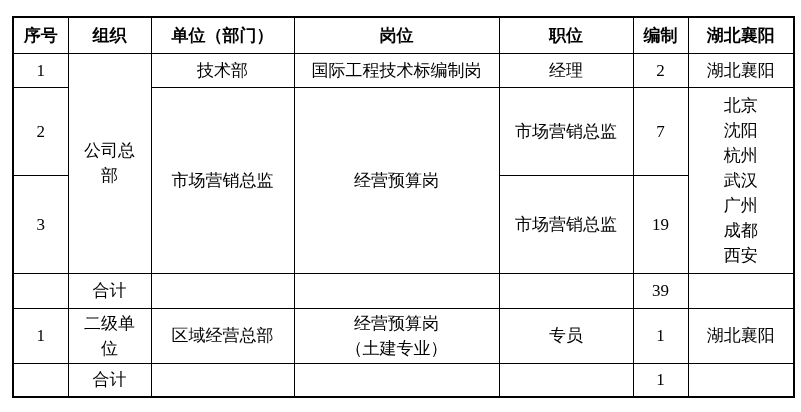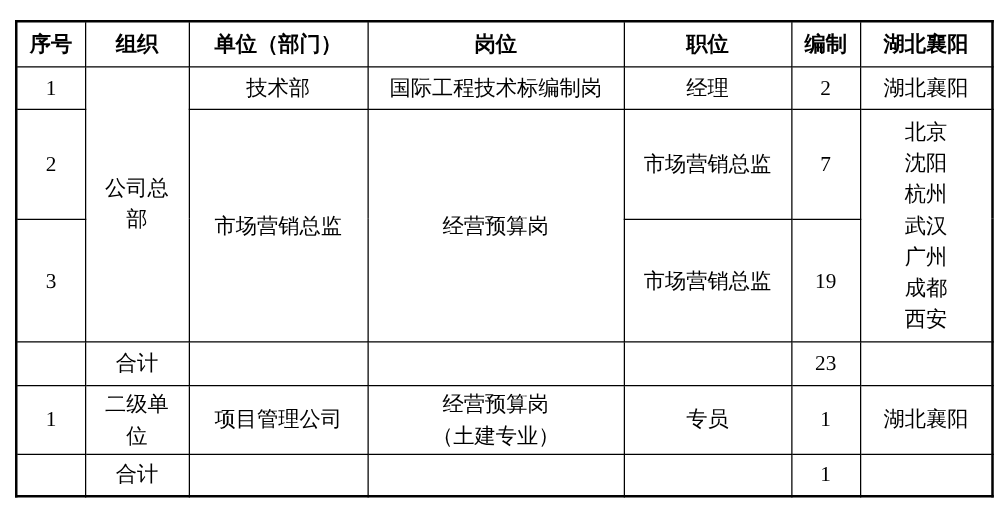--- a/index.html
+++ b/index.html
@@ -100,29 +100,29 @@
     <td>市场营销总监</td>
     <td>19</td>
   </tr>
 
   <tr class="r-sum1">
     <td></td>
     <td>合计</td>
     <td></td>
     <td></td>
     <td></td>
-    <td>23</td>
+    <td>39</td>
     <td></td>
   </tr>
 
   <tr class="r-4">
     <td>1</td>
     <td>二级单
 位</td>
-    <td>项目管理公司</td>
+    <td>区域经营总部</td>
     <td>经营预算岗
 （土建专业）</td>
     <td>专员</td>
     <td>1</td>
     <td>湖北襄阳</td>
   </tr>
 
   <tr class="r-sum2">
     <td></td>
     <td>合计</td>

